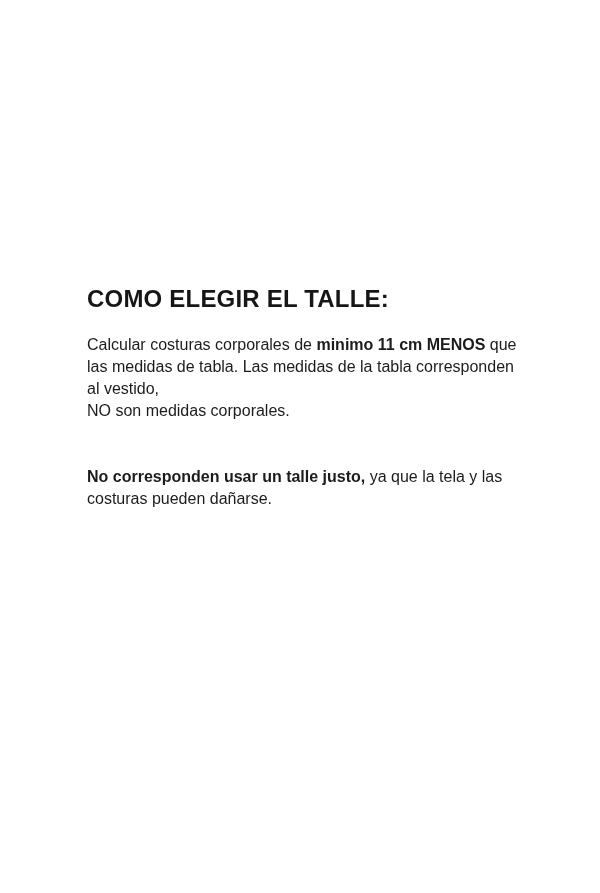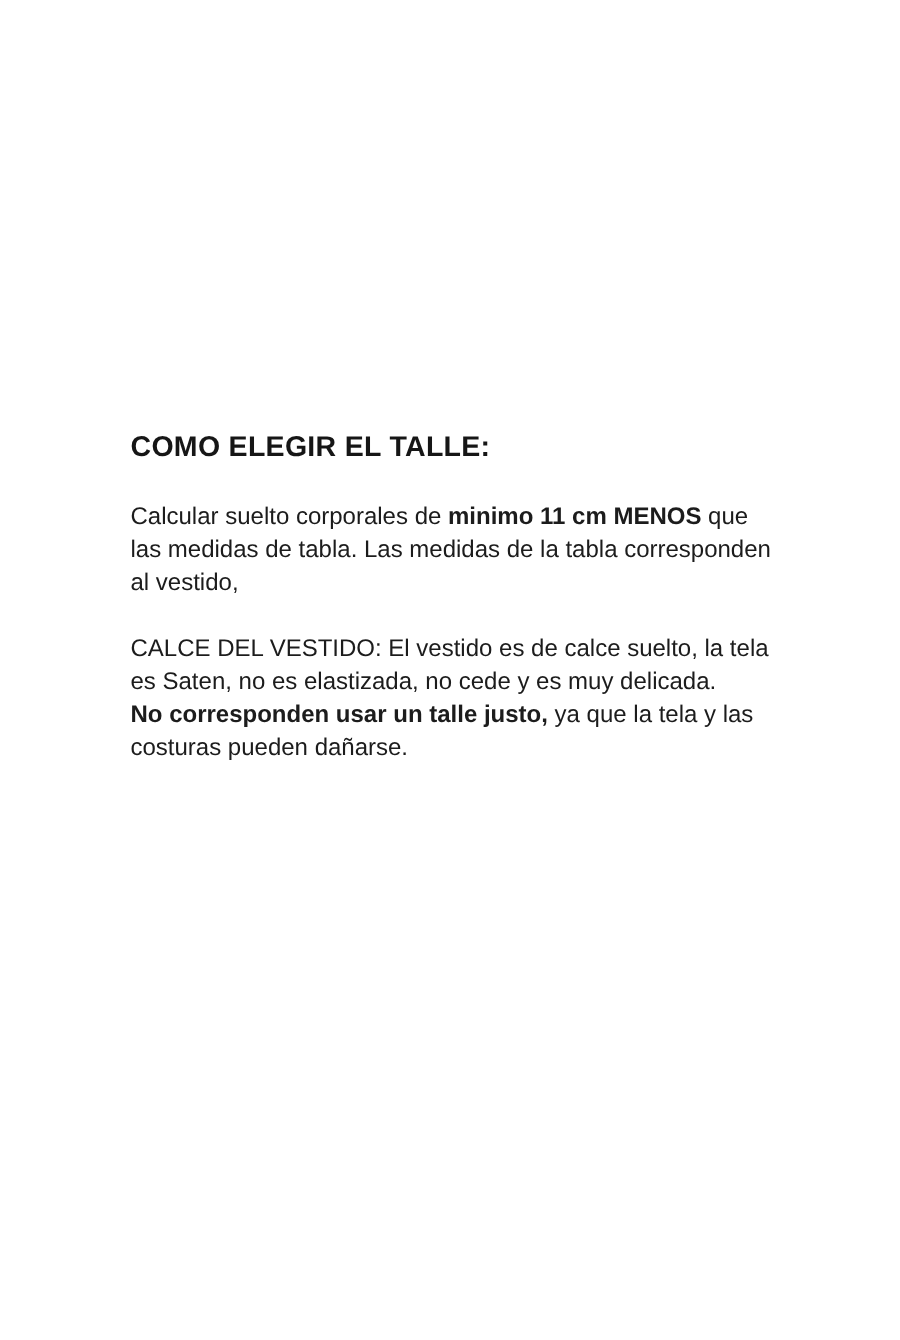--- a/index.html
+++ b/index.html
@@ -16,21 +16,21 @@
     color: #1c1c1c;
     -webkit-font-smoothing: antialiased;
   }
   .doc {
     position: absolute;
     left: 87px;
     top: 287px;
     width: 430px;
   }
   .doc .heading {
-    font-size: 19px;
+    font-size: 24px;
     line-height: 23px;
     font-weight: 700;
     letter-spacing: 0.2px;
     color: #161616;
     margin: 0 0 24px 0;
   }
   .doc p {
     font-size: 16px;
     line-height: 22px;
     font-weight: 400;
@@ -40,16 +40,16 @@
   .doc p b {
     font-weight: 700;
   }
 </style>
 </head>
 <body>
 
 <main class="doc">
   <h1 class="heading">COMO ELEGIR EL TALLE:</h1>
   <div>
-      <p><span>Calcular suelto corporales de </span><b>minimo 11 cm MENOS</b><span> que las medidas de tabla. Las medidas de la tabla corresponden al vestido,</span><br></p>
-      <p><span>CALCE DEL VESTIDO: El vestido es de calce suelto, la tela es Saten, no es elastizada, no cede y es muy delicada.</span><br><b>No corresponden usar un talle justo,</b><span> ya que la tela y las costuras pueden dañarse.</span></p>
+      <p><span>Calcular costuras corporales de </span><b>minimo 11 cm MENOS</b><span> que las medidas de tabla. Las medidas de la tabla corresponden al vestido,</span><br><span>NO son medidas corporales.</span></p>
+      <p><br><b>No corresponden usar un talle justo,</b><span> ya que la tela y las costuras pueden dañarse.</span></p>
     </div>
 </main>
 
 </body></html>

